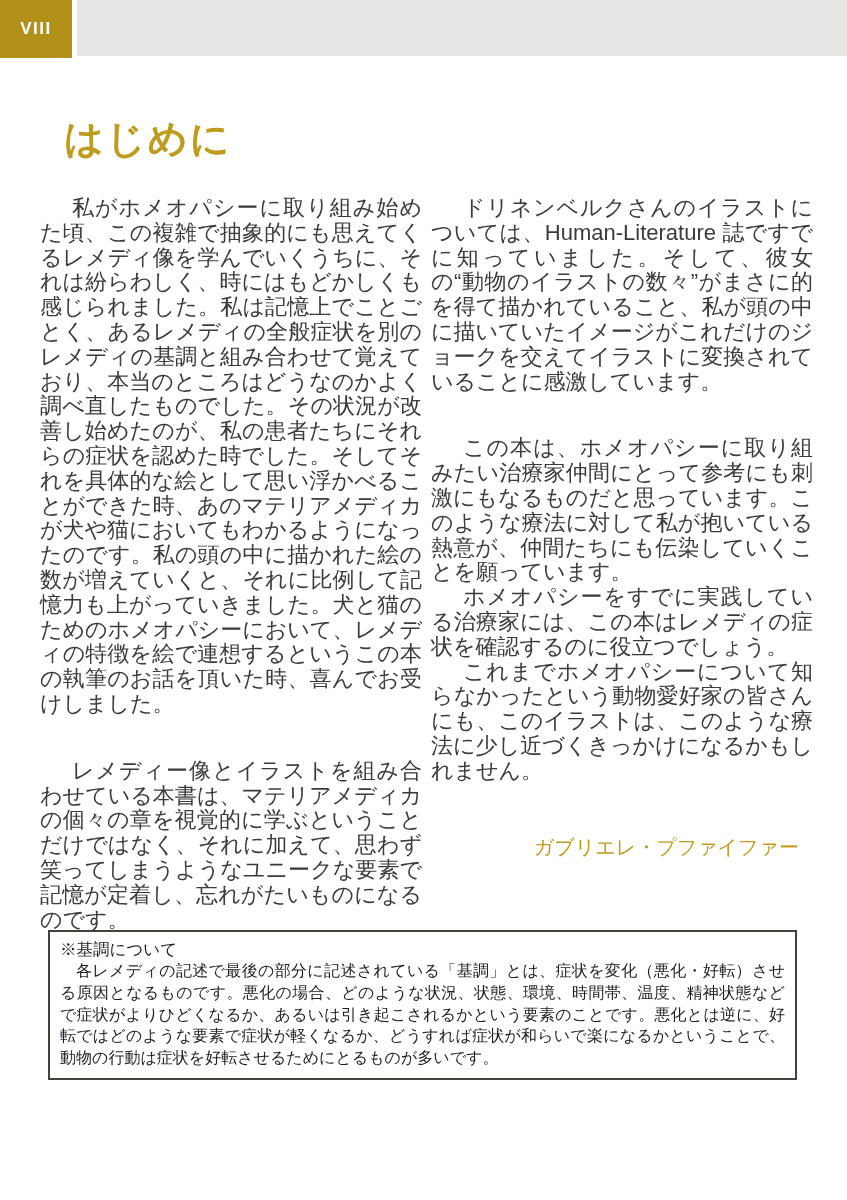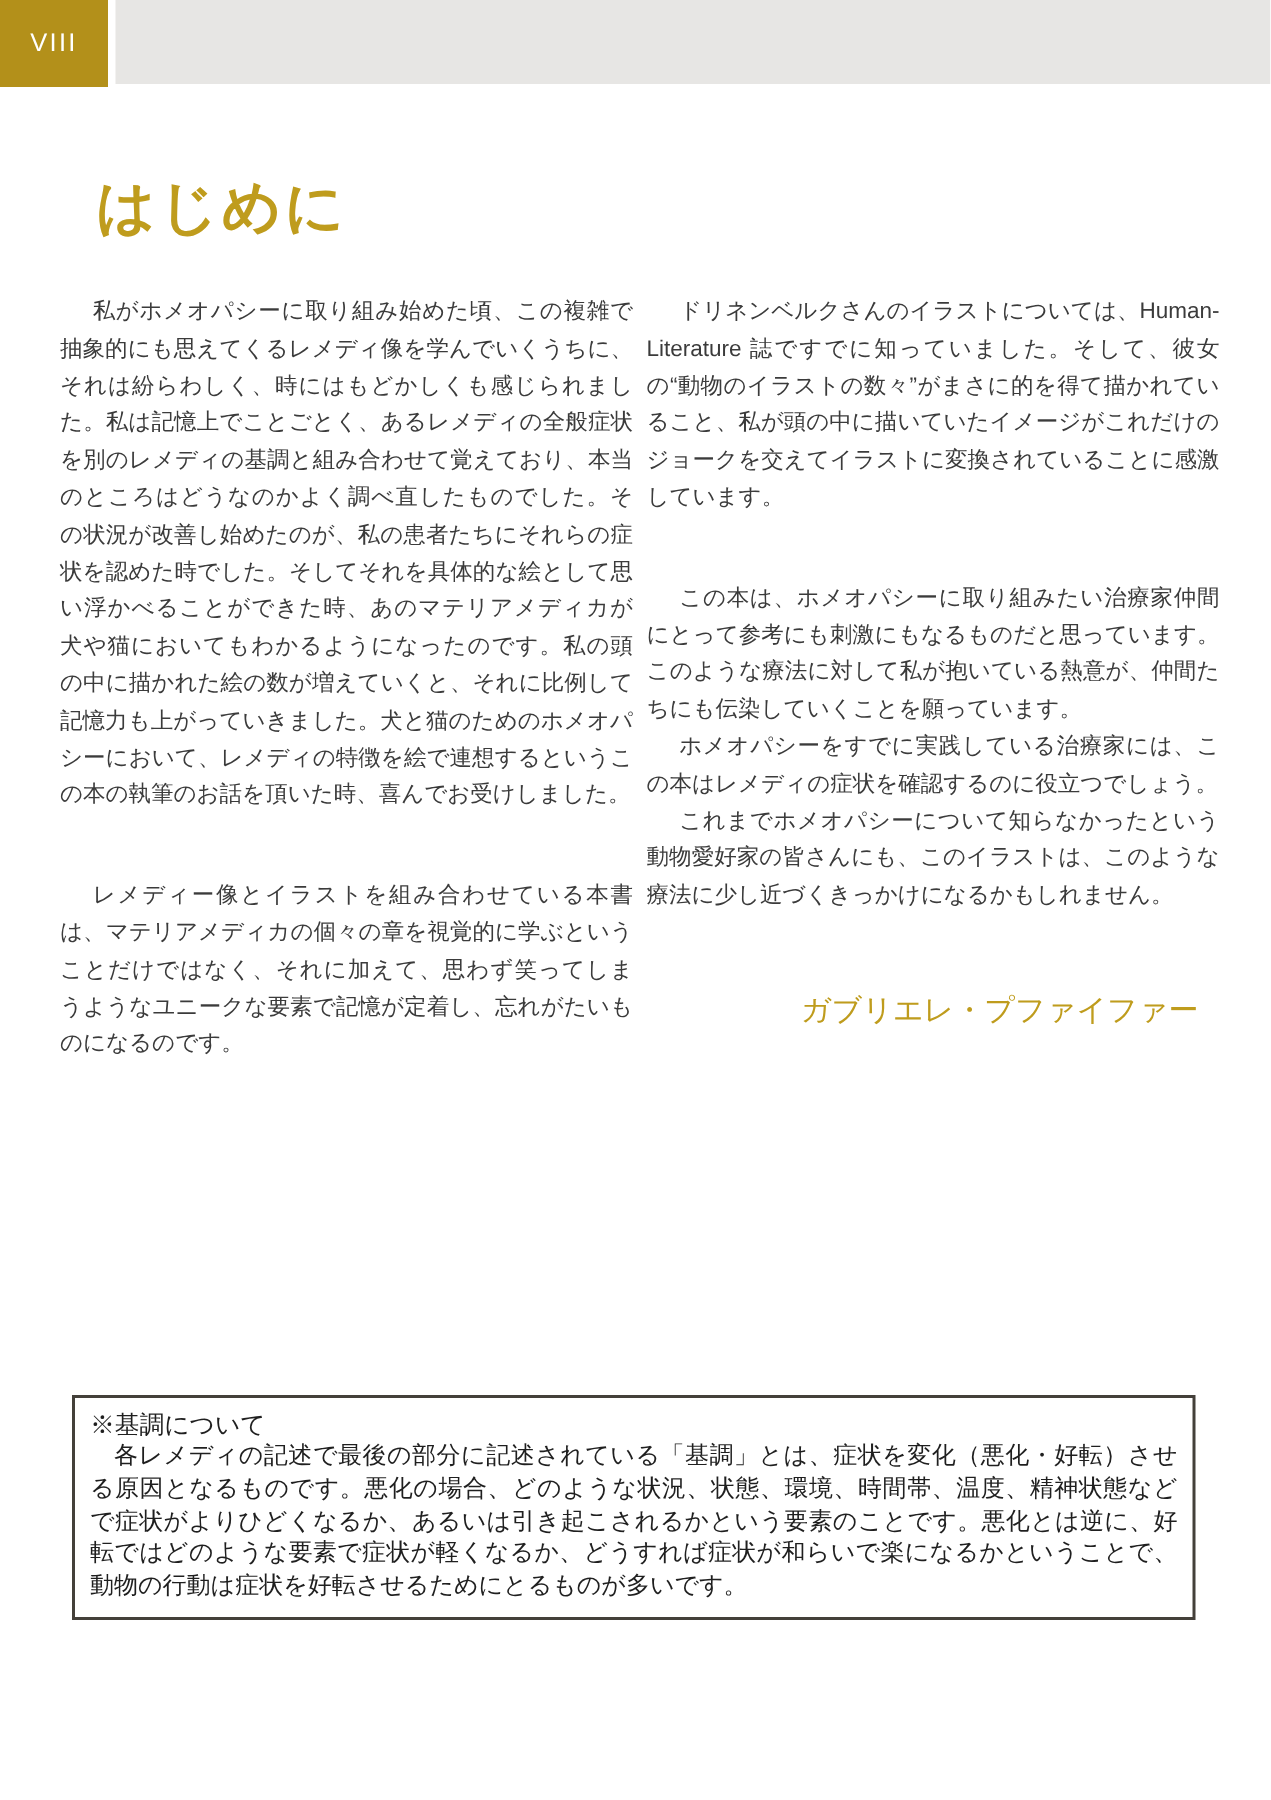--- a/index.html
+++ b/index.html
@@ -20,20 +20,21 @@
     position: absolute;
     left: 0; top: 0;
     width: 72px; height: 58px;
     background: #b3901a;
     color: #ffffff;
     display: flex;
     align-items: center;
     justify-content: center;
     font-size: 17px;
     letter-spacing: 1.5px;
+    font-weight: bold;
   }
   .header-band {
     position: absolute;
     left: 77px; top: 0;
     width: 770px; height: 56px;
     background: #e7e6e4;
   }
 
   
   .page-title {
@@ -53,21 +54,21 @@
     left: 40px; top: 196px;
     width: 773px;
     display: flex;
     gap: 9px;
   }
   .col {
     width: 382px;
   }
   .col p {
     margin: 0;
-    font-size: 15px;
+    font-size: 22px;
     line-height: 24.8px;
     color: #3b3b3b;
     text-align: justify;
     text-indent: 1.45em;
   }
   .col p.para-gap {
     margin-top: 42px;
   }
 
   .signature {

